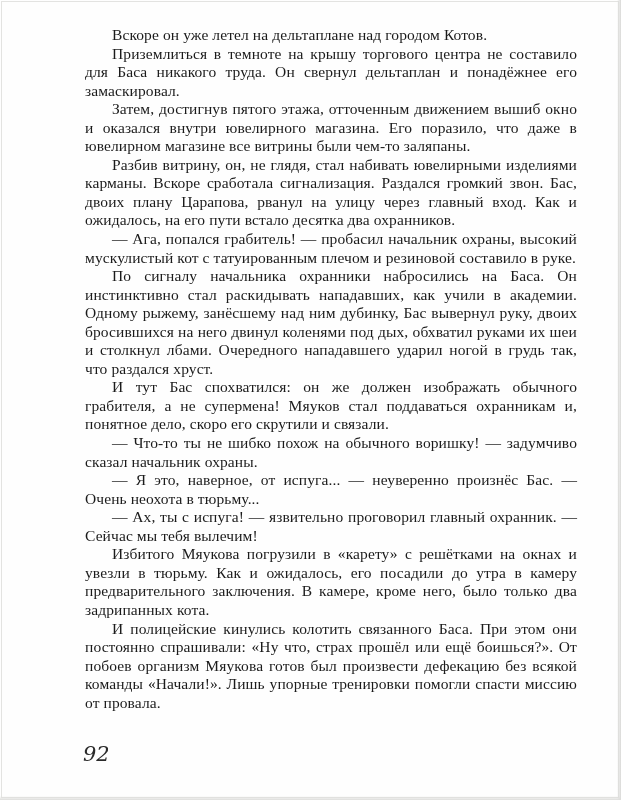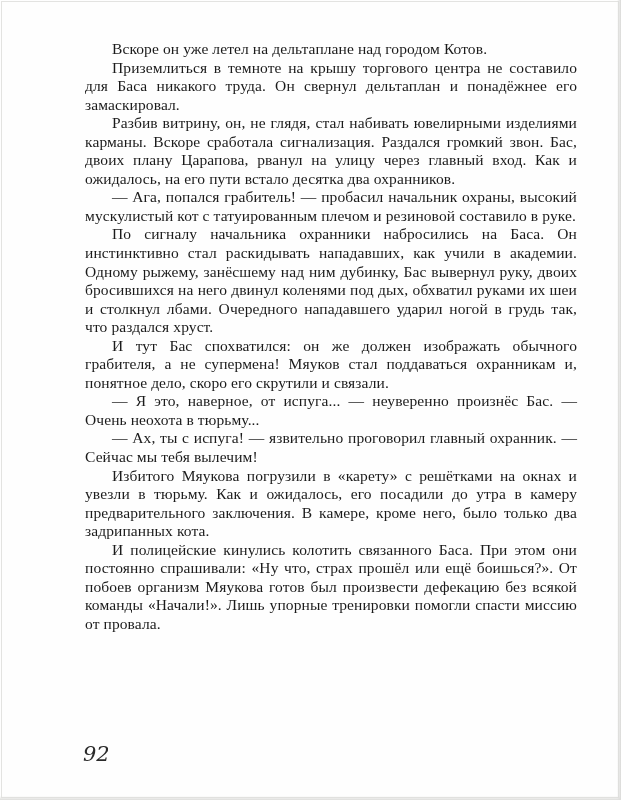--- a/index.html
+++ b/index.html
@@ -30,21 +30,21 @@
   .scan-shadow-bottom {
     position: absolute;
     left: 0; right: 0; bottom: 0;
     height: 4px;
     background: linear-gradient(to top, #dededc, rgba(255,255,255,0));
     pointer-events: none;
   }
   .text-block {
     position: absolute;
     left: 85px;
-    top: 40px;
+    top: 26px;
     width: 492px;
   }
   .text-block p {
     margin: 0;
     font-size: 15.5px;
     line-height: 18.55px;
     text-align: justify;
     text-indent: 27px;
     color: #1b1b1b;
     letter-spacing: 0.1px;
@@ -65,23 +65,25 @@
 </head>
 <body>
 
 <div class="scan-edge"></div>
 <div class="scan-shadow-right"></div>
 <div class="scan-shadow-bottom"></div>
 
 <div class="text-block">
     <p>Вскоре он уже летел на дельтаплане над городом Котов.</p>
     <p>Приземлиться в темноте на крышу торгового центра не составило для Баса никакого труда. Он свернул дельтаплан и понадёжнее его замаскировал.</p>
+    <p>Затем, достигнув пятого этажа, отточенным движением вышиб окно и оказался внутри ювелирного магазина. Его поразило, что даже в ювелирном магазине все витрины были чем-то заляпаны.</p>
     <p>Разбив витрину, он, не глядя, стал набивать ювелирными изделиями карманы. Вскоре сработала сигнализация. Раздался громкий звон. Бас, двоих плану Царапова, рванул на улицу через главный вход. Как и ожидалось, на его пути встало десятка два охранников.</p>
     <p>— Ага, попался грабитель! — пробасил начальник охраны, высокий мускулистый кот с татуированным плечом и резиновой составило в руке.</p>
     <p>По сигналу начальника охранники набросились на Баса. Он инстинктивно стал раскидывать нападавших, как учили в академии. Одному рыжему, занёсшему над ним дубинку, Бас вывернул руку, двоих бросившихся на него двинул коленями под дых, обхватил руками их шеи и столкнул лбами. Очередного нападавшего ударил ногой в грудь так, что раздался хруст.</p>
     <p>И тут Бас спохватился: он же должен изображать обычного грабителя, а не супермена! Мяуков стал поддаваться охранникам и, понятное дело, скоро его скрутили и связали.</p>
+    <p>— Что-то ты не шибко похож на обычного воришку! — задумчиво сказал начальник охраны.</p>
     <p>— Я это, наверное, от испуга... — неуверенно произнёс Бас. — Очень неохота в тюрьму...</p>
     <p>— Ах, ты с испуга! — язвительно проговорил главный охранник. — Сейчас мы тебя вылечим!</p>
     <p>Избитого Мяукова погрузили в «карету» с решётками на окнах и увезли в тюрьму. Как и ожидалось, его посадили до утра в камеру предварительного заключения. В камере, кроме него, было только два задрипанных кота.</p>
     <p>И полицейские кинулись колотить связанного Баса. При этом они постоянно спрашивали: «Ну что, страх прошёл или ещё боишься?». От побоев организм Мяукова готов был произвести дефекацию без всякой команды «Начали!». Лишь упорные тренировки помогли спасти миссию от провала.</p>
   </div>
 
 <div class="page-number">92</div>
 
 </body></html>

